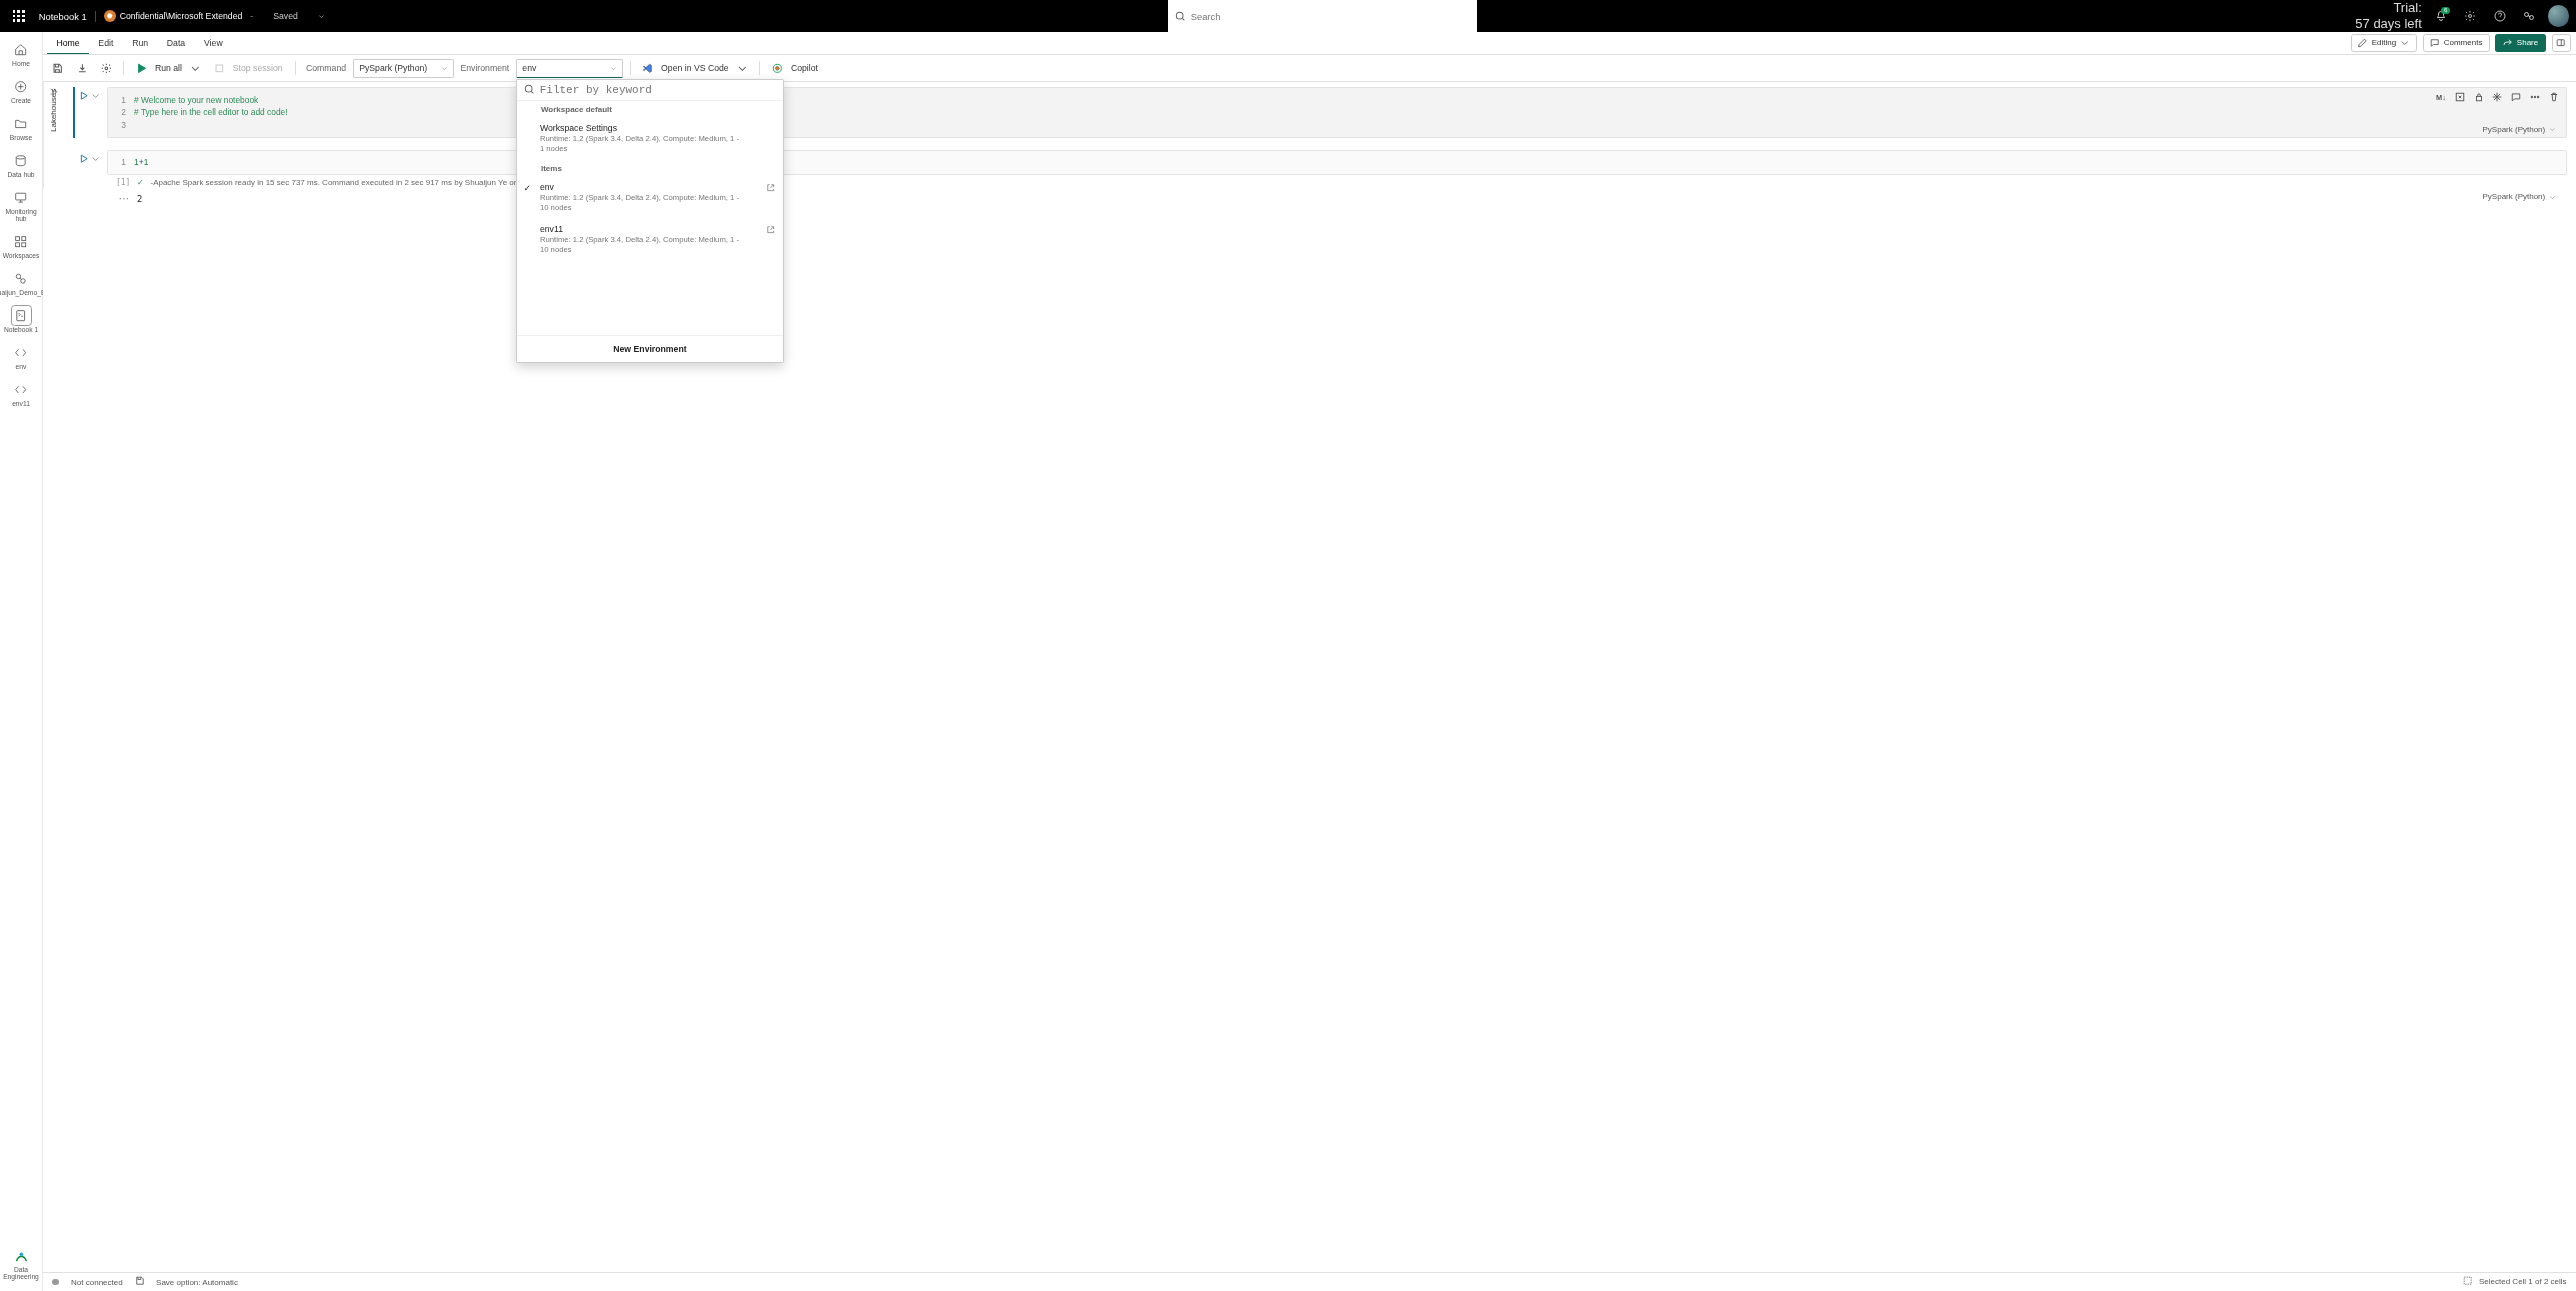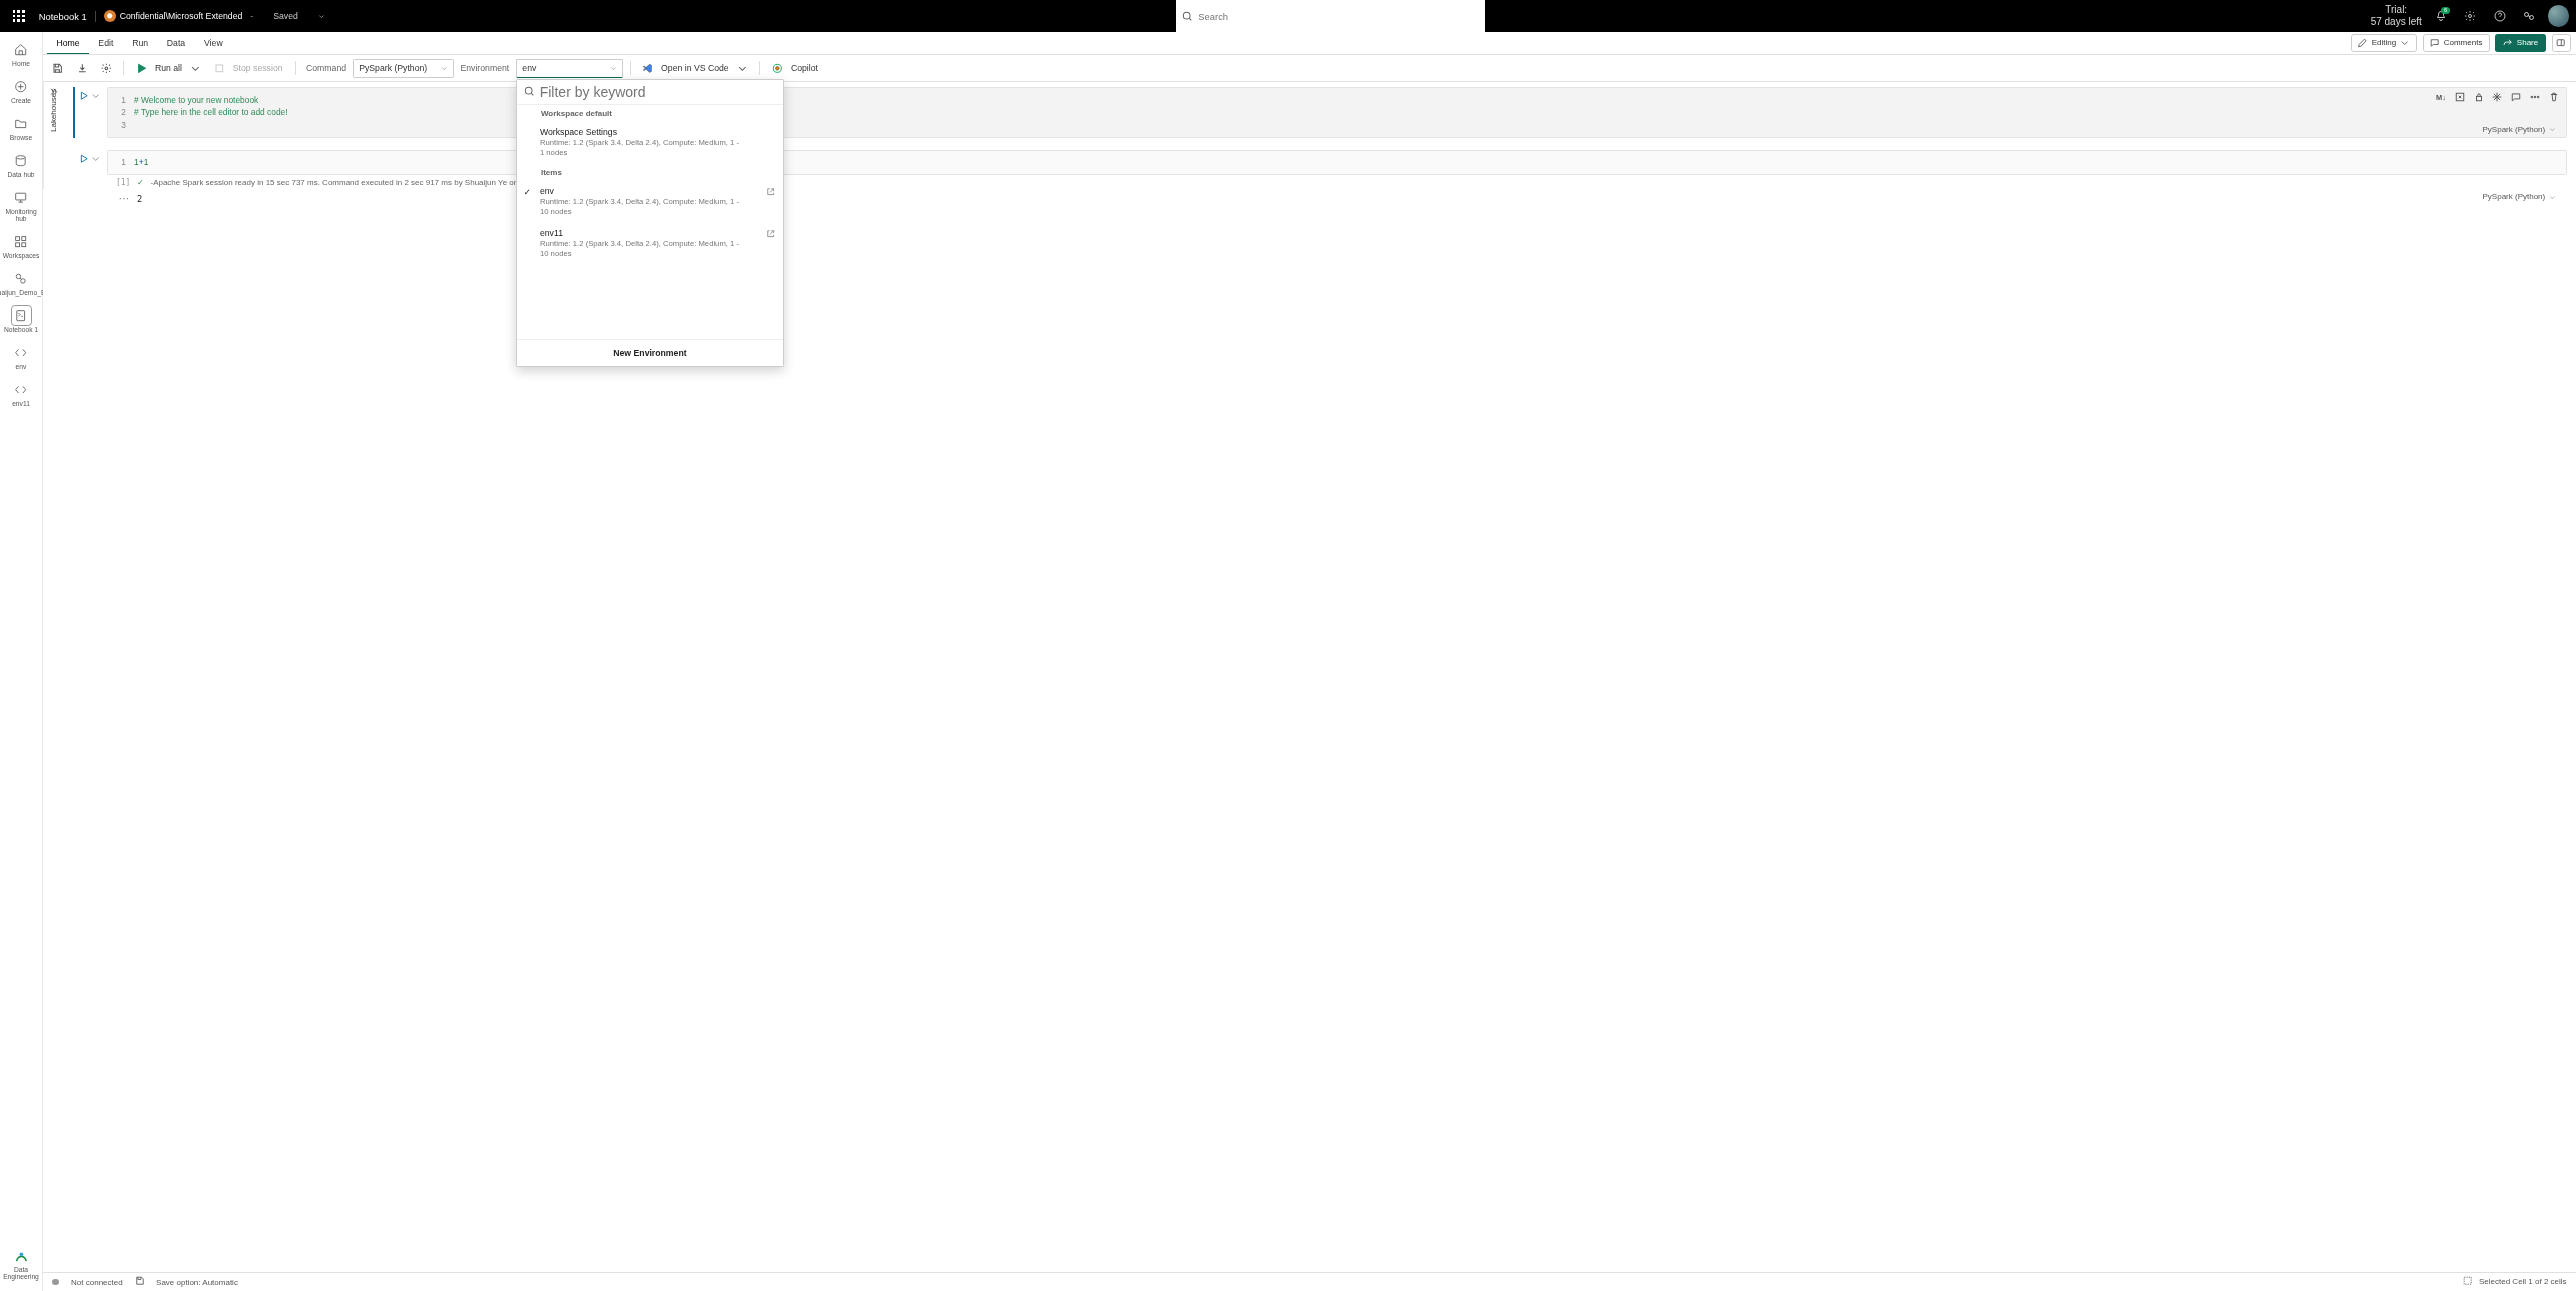--- a/index.html
+++ b/index.html
@@ -20,21 +20,21 @@
 .waffle-grid span { background: #fff; width: 2.7px; height: 2.7px; }
 .nb-title { font-size: 9.4px; padding-right: 8px; border-right: 0.7px solid #444; }
 .sensitivity { display: flex; align-items: center; gap: 4px; font-size: 8.7px; }
 .sens-icon { width: 12px; height: 12px; background: #d97f2f; border-radius: 50%; display: flex; align-items: center; justify-content: center; font-size: 6.7px; }
 .saved { color: #ccc; font-size: 8.7px; display: flex; align-items: center; gap: 20px; }
 .saved::before { content: "-"; color: #999; }
 .header-spacer { flex: 1; display: flex; justify-content: center; }
 .search-box { width: 309px; background: #fff; border-radius: 2.7px; height: 36px; display: flex; align-items: center; padding: 0 6.7px; gap: 5.4px; }
 .search-box input { border: none; outline: none; flex: 1; font-size: 9.4px; color: #333; }
 .search-icon-svg { width: 10.7px; height: 10.7px; fill: none; stroke: #616161; stroke-width: 1.5; }
-.trial { font-size: 10px; color: #ddd; line-height: 1.2; text-align: center; margin-left: 35px; }
+.trial { font-size: 13px; color: #ddd; line-height: 1.2; text-align: right; margin-left: 35px; }
 .hdr-icon { width: 21.5px; height: 21.5px; display: flex; align-items: center; justify-content: center; cursor: pointer; color: #fff; position: relative; }
 .hdr-icon svg { width: 12px; height: 12px; fill: none; stroke: #fff; stroke-width: 1.5; }
 .notif-badge { position: absolute; top: 1.3px; right: 1.3px; background: #0f9d58; color: #fff; border-radius: 5.4px; font-size: 6px; padding: 0.7px 2.7px; }
 .avatar { width: 21.5px; height: 21.5px; border-radius: 50%; background: radial-gradient(circle at 30% 30%, #8aa, #356); }
 
 
 .ribbon-tabs {
   height: 23px; border-bottom: 0.7px solid #e0e0e0;
   display: flex; align-items: stretch; padding-left: 47px; gap: 0;
 }
@@ -124,21 +124,21 @@
 .output-row .val { font-family: Consolas, monospace; font-size:8.7px; color:#222; }
 
 
 .env-pop {
   position: absolute; top: 0px; left: 0;
   width: 268px; background: #fff; border: 0.7px solid #ccc; border-radius: 1.3px;
   box-shadow: 0 4px 12px rgba(0,0,0,0.18); z-index: 50;
   display: flex; flex-direction: column;
 }
 .env-filter { display:flex; align-items:center; gap:5.4px; padding:4px 6.7px; border-bottom:0.7px solid #eee;}
-.env-filter input { border:none; outline:none; flex:1; font-size:14px; }
+.env-filter input { border:none; outline:none; flex:1; font-size:11px;font-family:Liberation Mono, monospace; }
 .env-sec { padding: 4px 24px; font-size: 8px; color: #666; font-weight: bold; }
 .env-item { padding: 5.4px 8px 5.4px 23px; position: relative; cursor:pointer; }
 .env-item .nm { font-size: 8.7px; color: #222; }
 .env-item .rt { font-size: 7.7px; color: #777; line-height:1.3; margin-top:1.3px; max-width: 201px;}
 .env-item .ck { position:absolute; left:6.7px; top:6.7px; color:#222; }
 .env-item .open { position:absolute; right:8px; top:6.7px; color:#888; cursor:pointer;}
 .env-new { border-top:0.7px solid #eee; text-align:center; padding:8px 0; font-size:8.7px; font-weight:600; color:#222; cursor:pointer;}
 
 .env-anchor { position: relative; }
 .env-anchor .env-pop { top: 20px; left: 0; }

